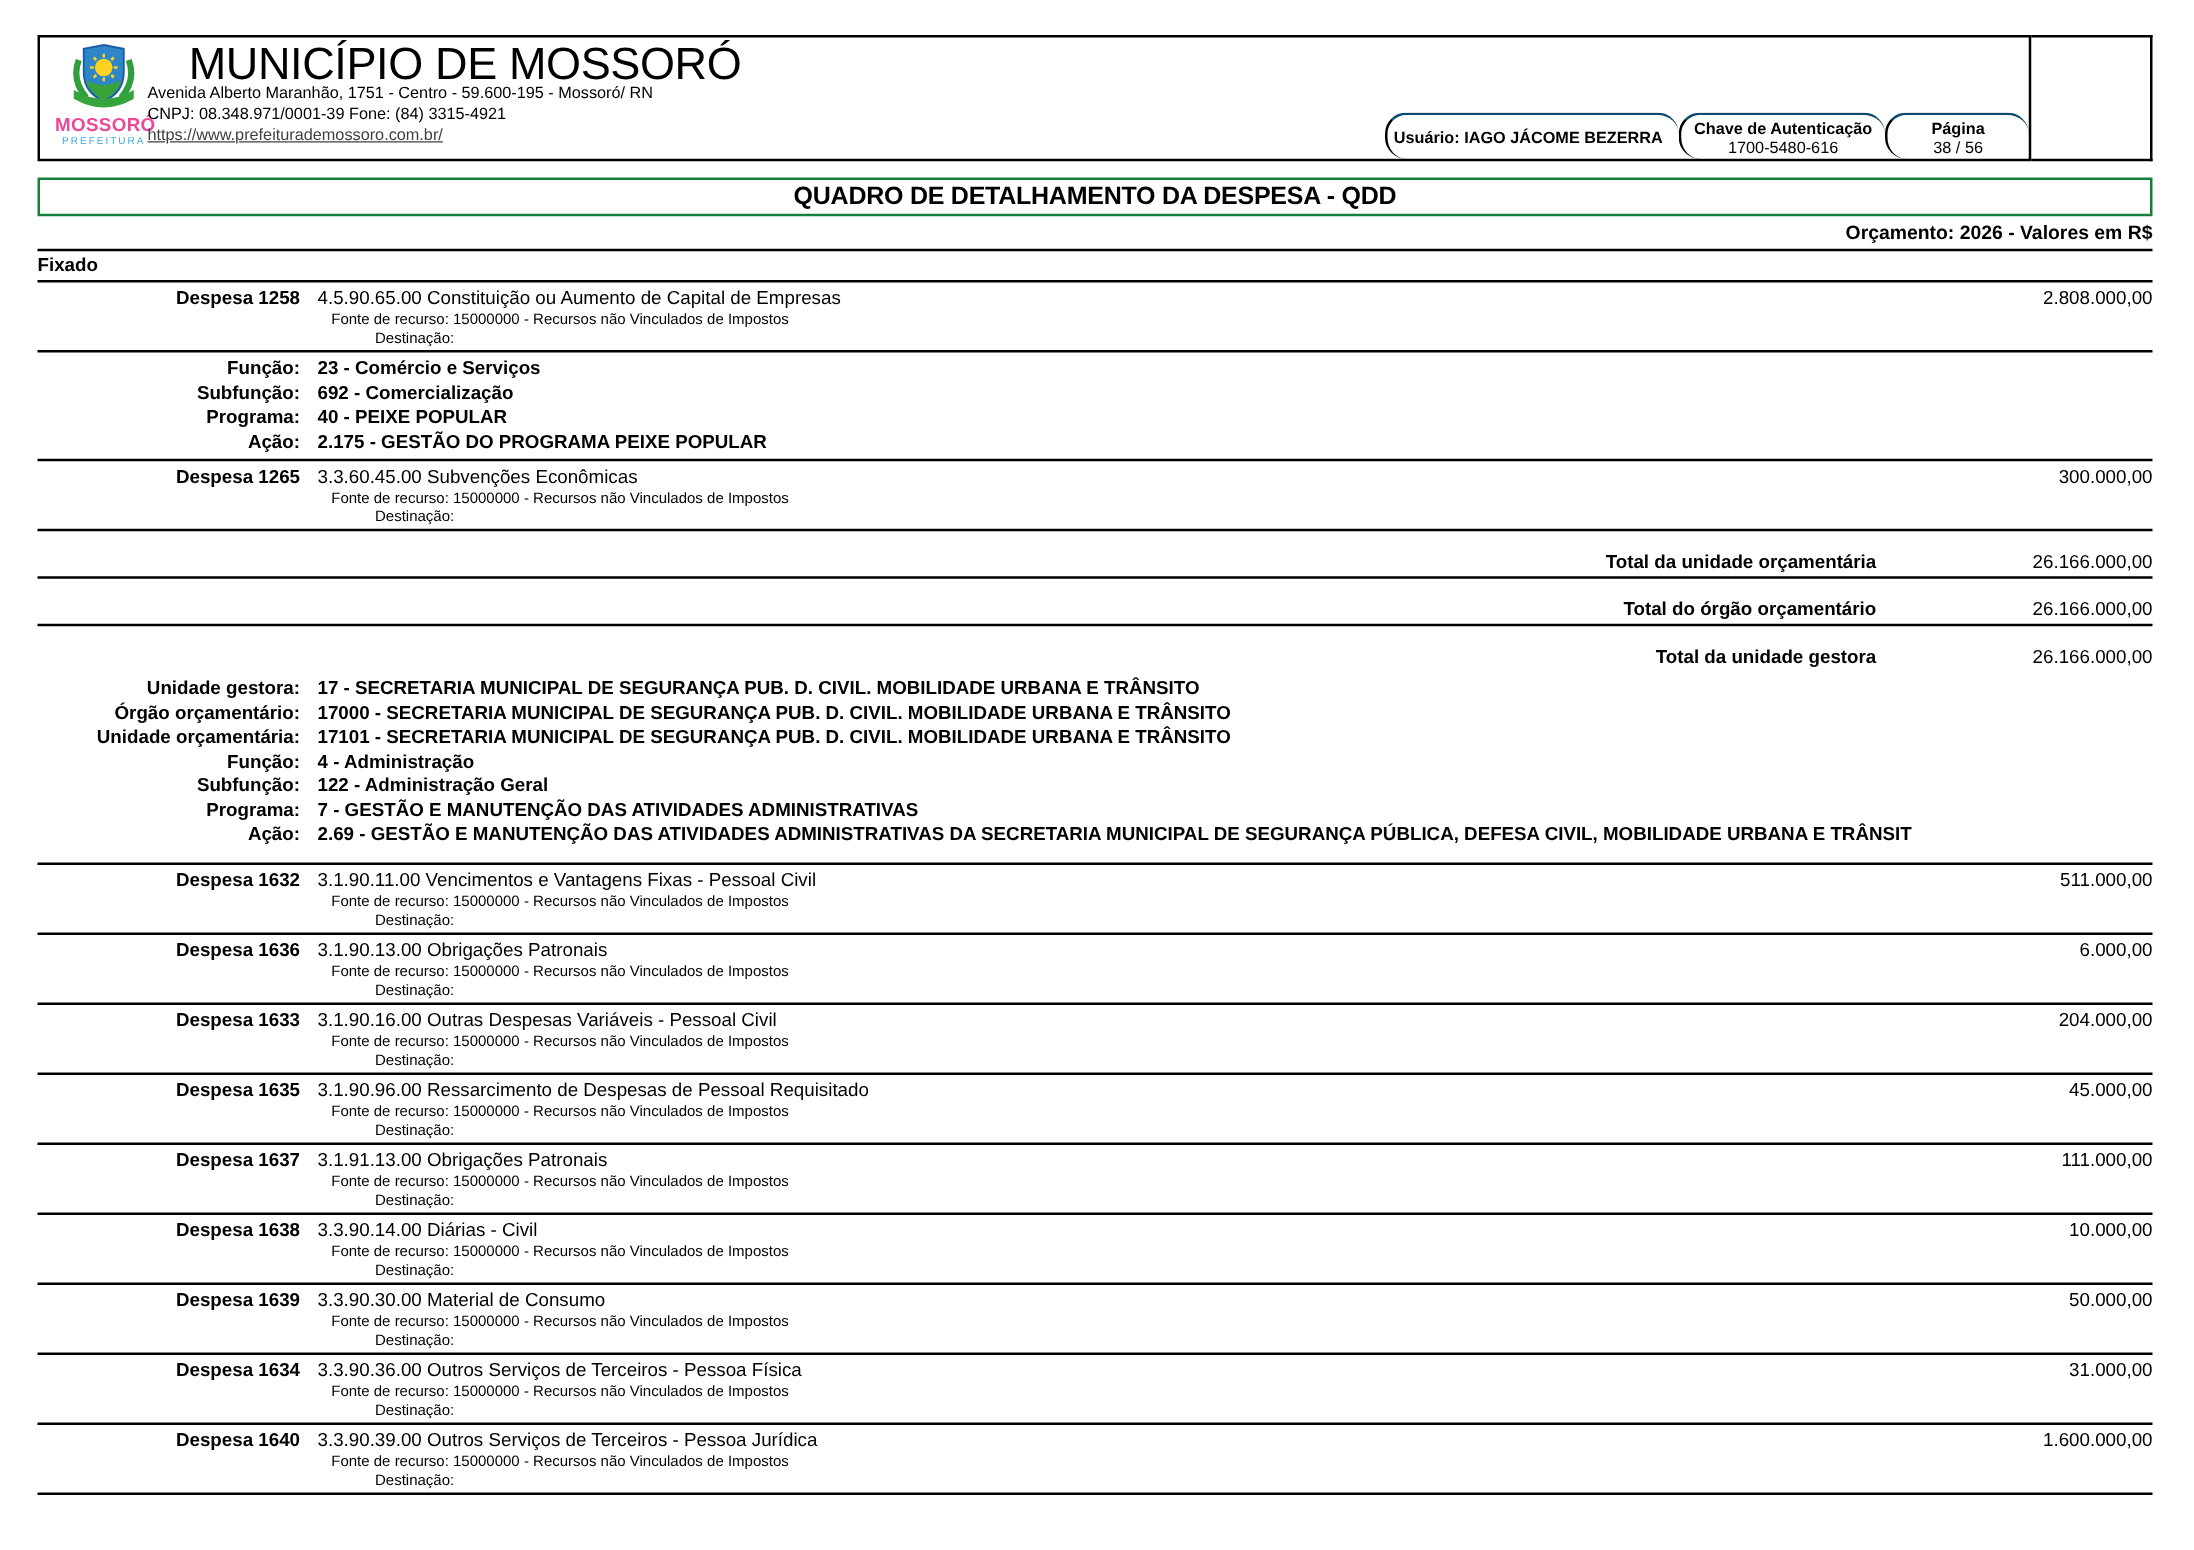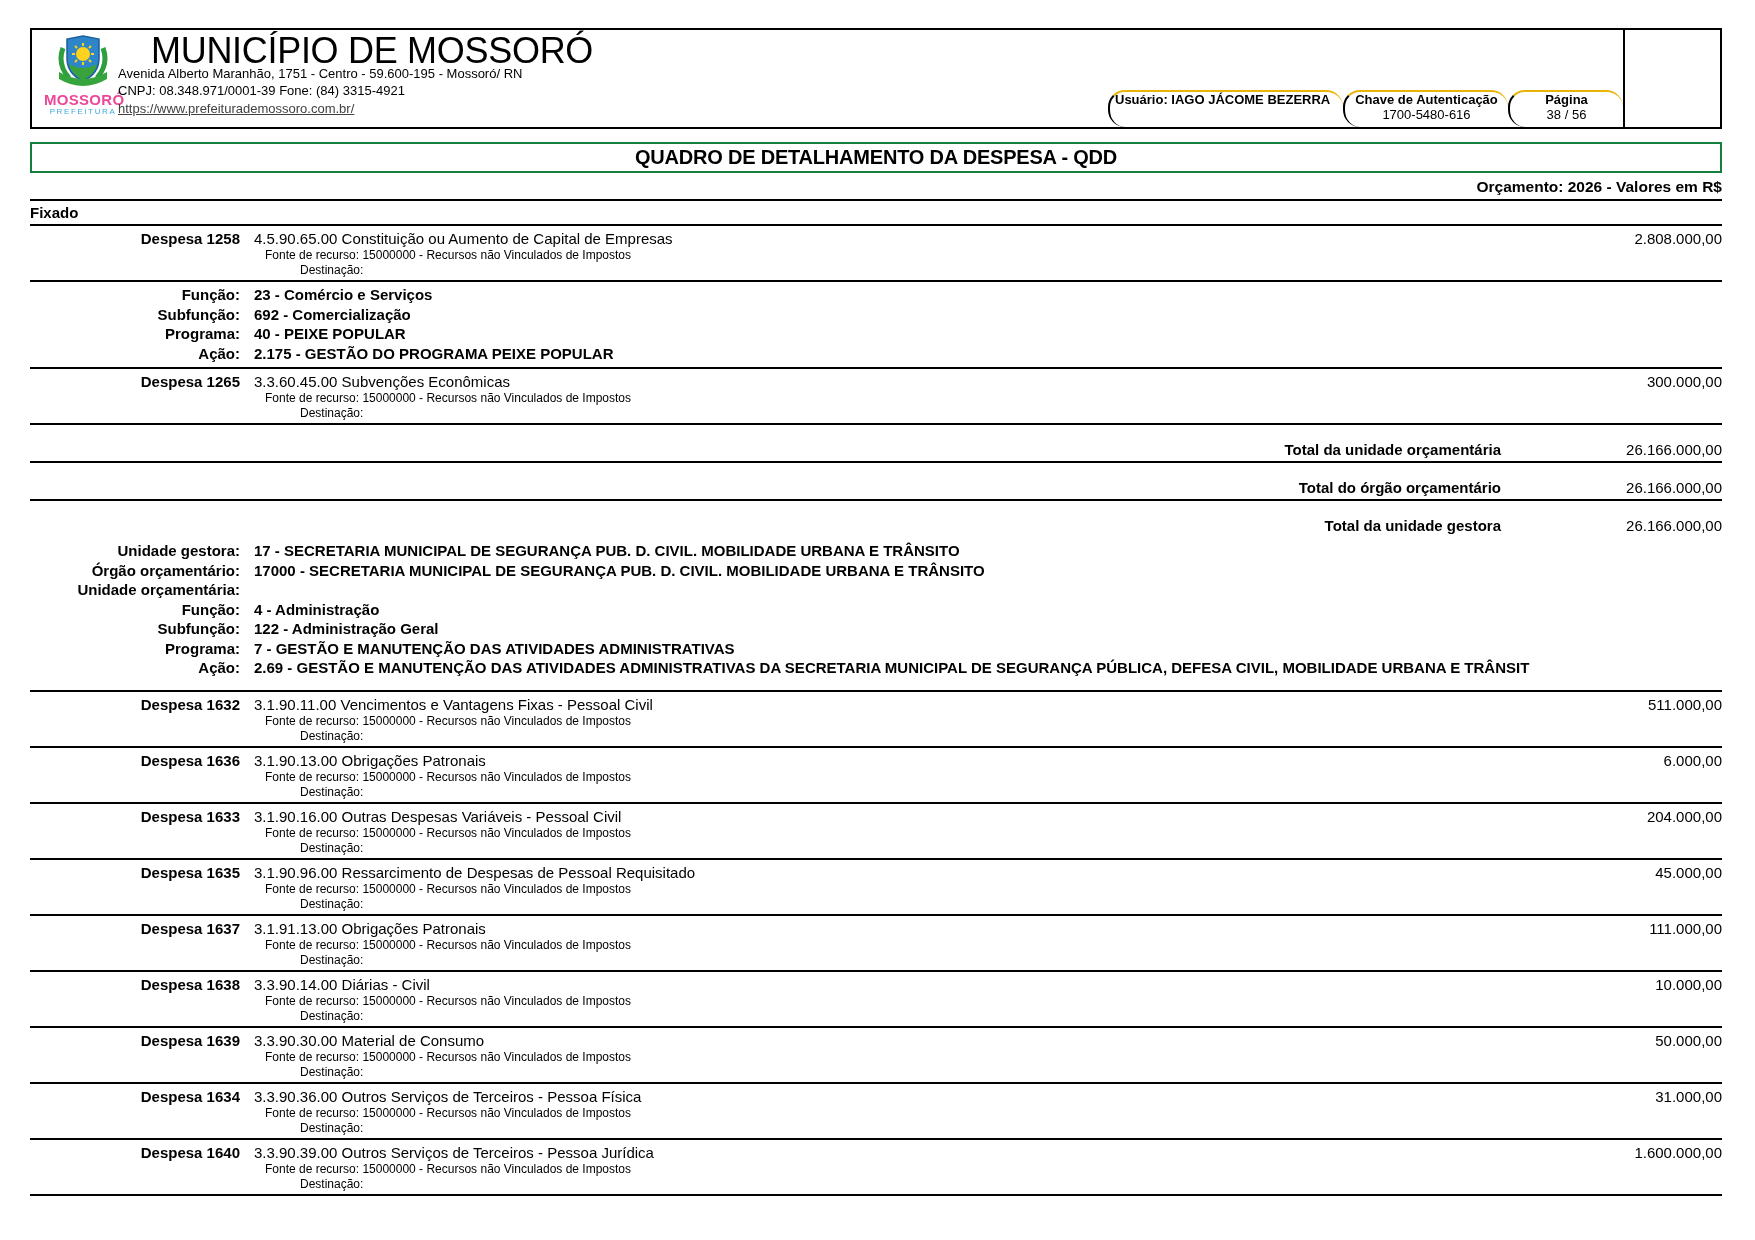--- a/index.html
+++ b/index.html
@@ -13,22 +13,22 @@
   .header-box  { position:absolute; left:0; top:0; width:1595px; height:101px; border:2px solid #000; }
   .header-side { position:absolute; left:1595px; top:0; width:97px; height:101px; border:2px solid #000; border-left:none; }
   .logo { position:absolute; left:12px; top:4px; width:78px; text-align:center; line-height:1; }
   .logo-name { font-size:15px; font-weight:bold; color:#ec4899; letter-spacing:.3px; margin-top:1px; }
   .logo-sub  { font-size:8px; color:#3fa9dc; letter-spacing:1.6px; margin-top:1px; }
   .org { position:absolute; left:86px; top:5px; }
   .org-name { font-size:36px; font-weight:normal; line-height:31px; letter-spacing:-.3px;margin-left:33px; }
   .org-line { font-size:13px; line-height:16.5px; }
   .org-link { font-size:13px; line-height:16.5px; text-decoration:underline; color:#404040; display:inline-block; }
   .cells { position:absolute; right:0; bottom:0; height:37px; display:flex; }
-  .cell { border-left:2px solid #000; border-top:2px solid #eab308; height:37px;
-          display:flex; flex-direction:column; align-items:center; font-size:13px;border-radius:17px; }
+  .cell { border-left:2px solid #000; border-top:2px solid #0c4a6e; height:37px;
+          display:flex; flex-direction:column; justify-content:center; align-items:center; font-size:13px;border-radius:17px; }
   .cell.user { width:235px; align-items:flex-start; padding-left:5px; font-weight:bold; }
   .cell.auth { width:165px; } .cell.pg { width:115px; }
   .cell-label { font-weight:bold; line-height:15px; }
   .cell-value { line-height:15px; }
   
   .title-box { margin:13px 33px 0 30px; border:2px solid #15803d; height:31px;
                display:flex; align-items:center; justify-content:center;
                font-size:20px; font-weight:bold; letter-spacing:-.2px; }
   .budget-line { margin:2px 33px 0 30px; text-align:right; font-weight:bold; font-size:15.5px;
                  padding:3px 0 3px; border-bottom:2px solid #000; }
@@ -167,20 +167,21 @@
     <div class="crow">
       <div class="cl">Unidade gestora:</div>
       <div class="cv">17 - SECRETARIA MUNICIPAL DE SEGURANÇA PUB. D. CIVIL. MOBILIDADE URBANA E TRÂNSITO</div>
     </div>
     <div class="crow">
       <div class="cl">Órgão orçamentário:</div>
       <div class="cv">17000 - SECRETARIA MUNICIPAL DE SEGURANÇA PUB. D. CIVIL. MOBILIDADE URBANA E TRÂNSITO</div>
     </div>
     <div class="crow">
       <div class="cl">Unidade orçamentária:</div>
+      <div class="cv">17101 - SECRETARIA MUNICIPAL DE SEGURANÇA PUB. D. CIVIL. MOBILIDADE URBANA E TRÂNSITO</div>
     </div>
     <div class="crow">
       <div class="cl">Função:</div>
       <div class="cv">4 - Administração</div>
     </div>
     <div class="crow">
       <div class="cl">Subfunção:</div>
       <div class="cv">122 - Administração Geral</div>
     </div>
     <div class="crow">

